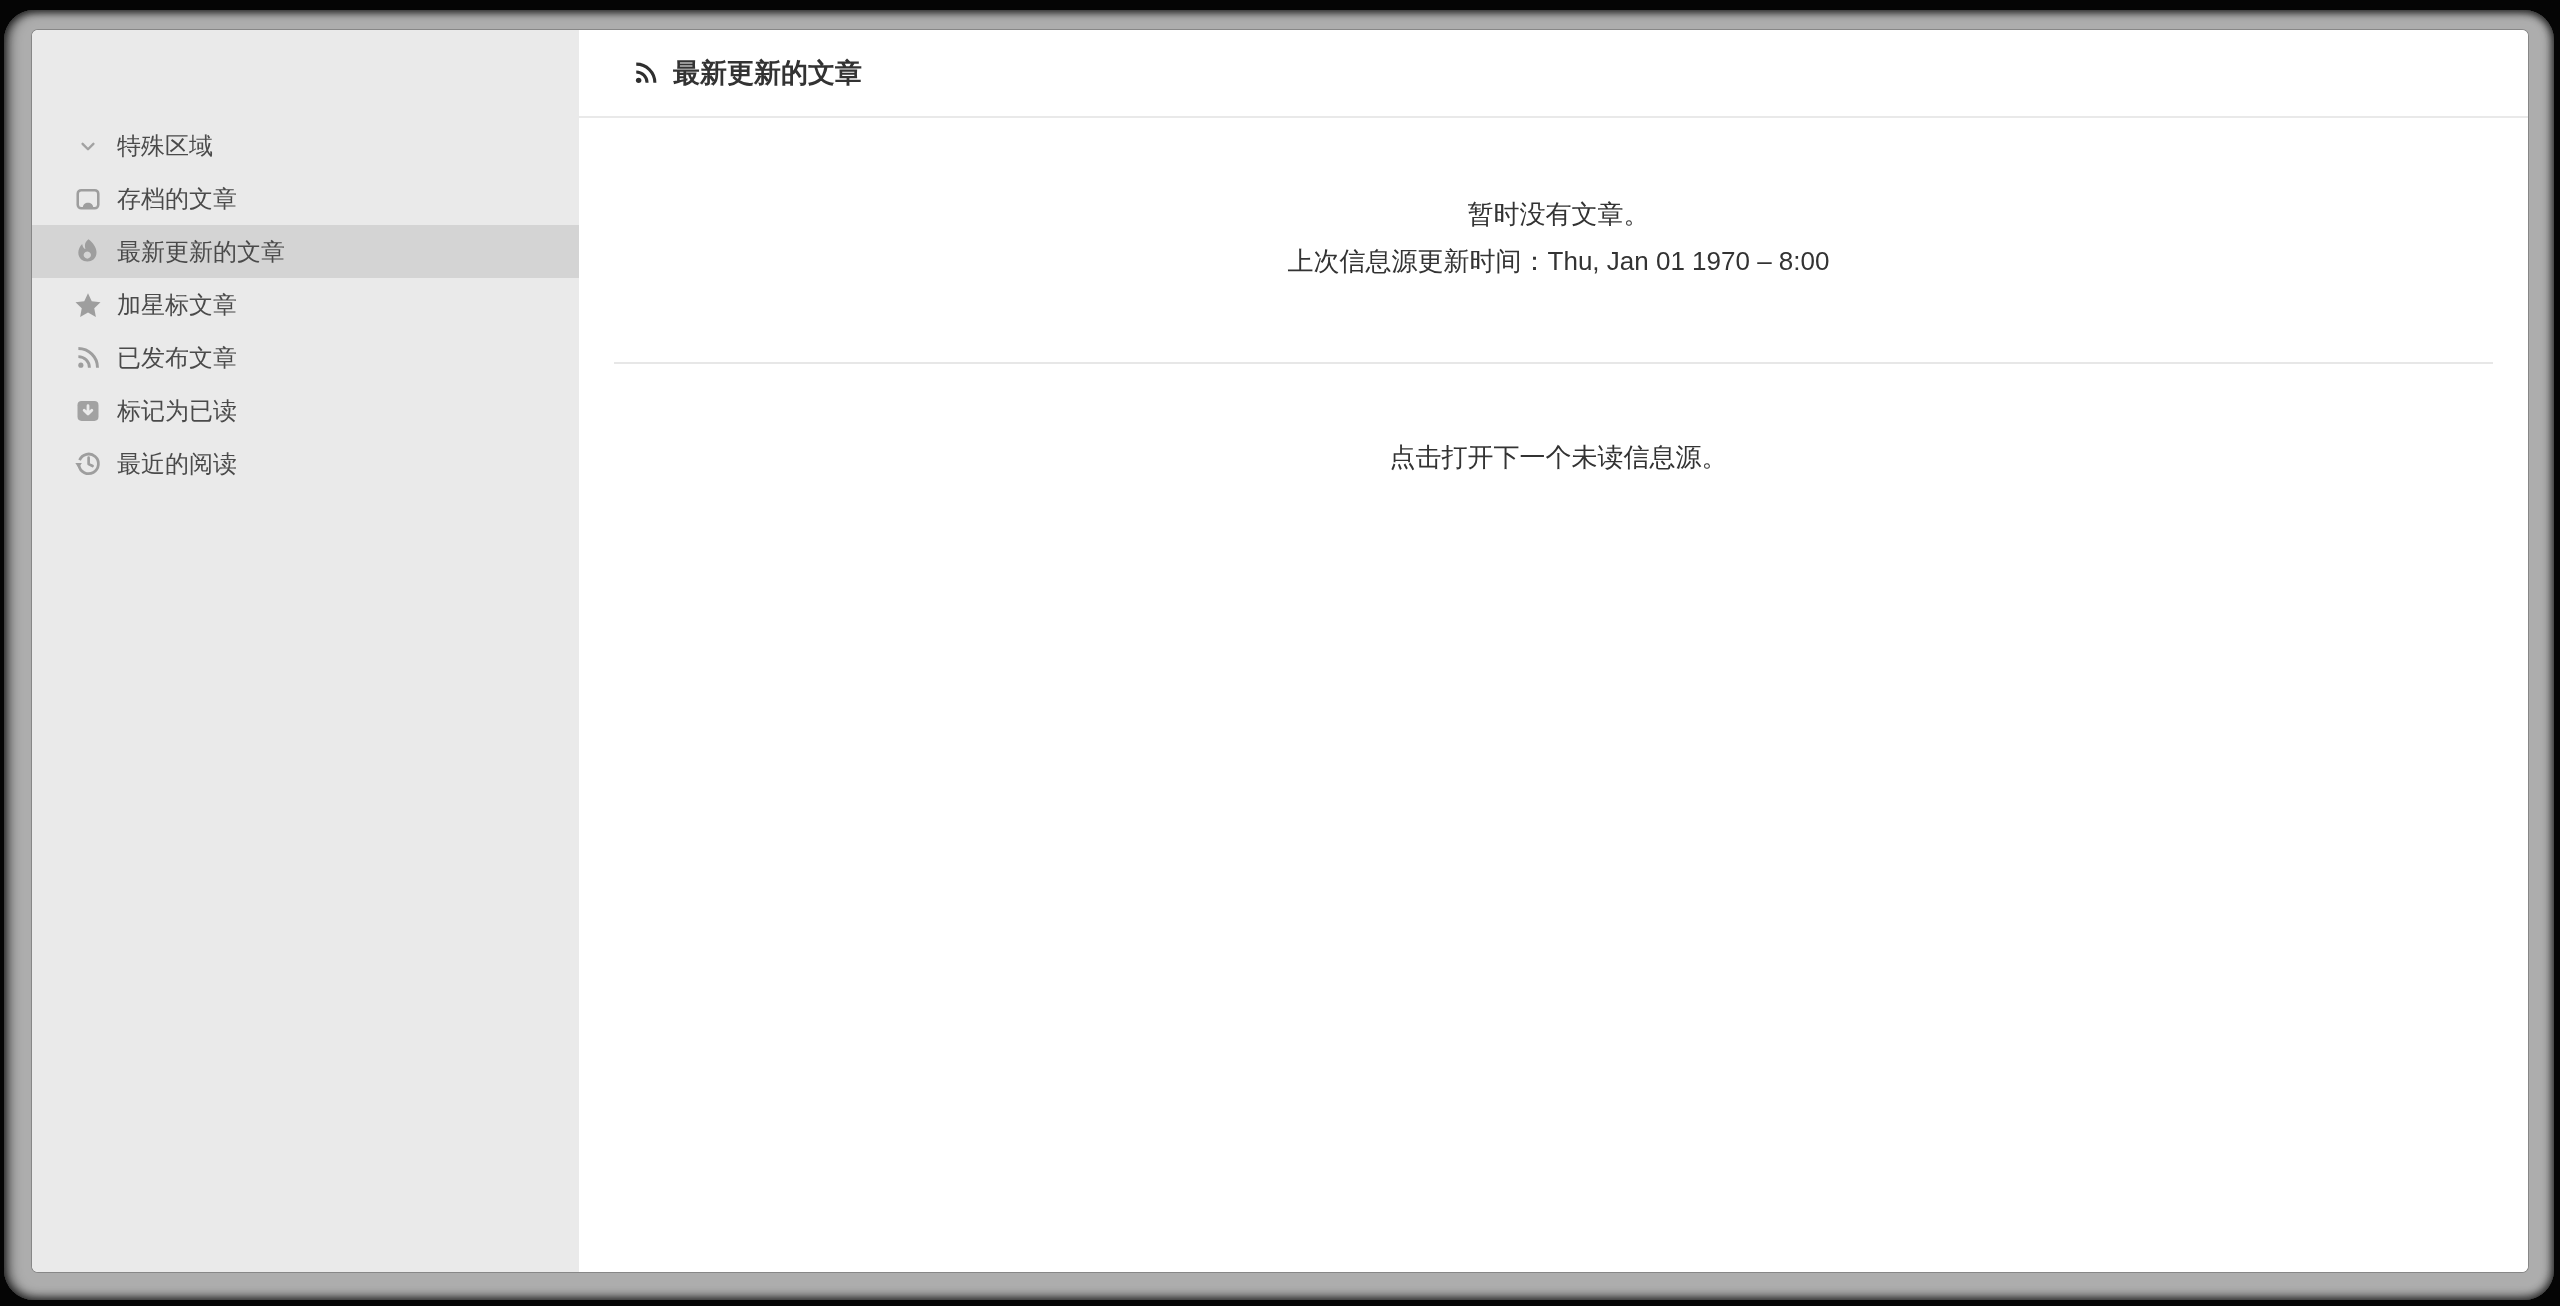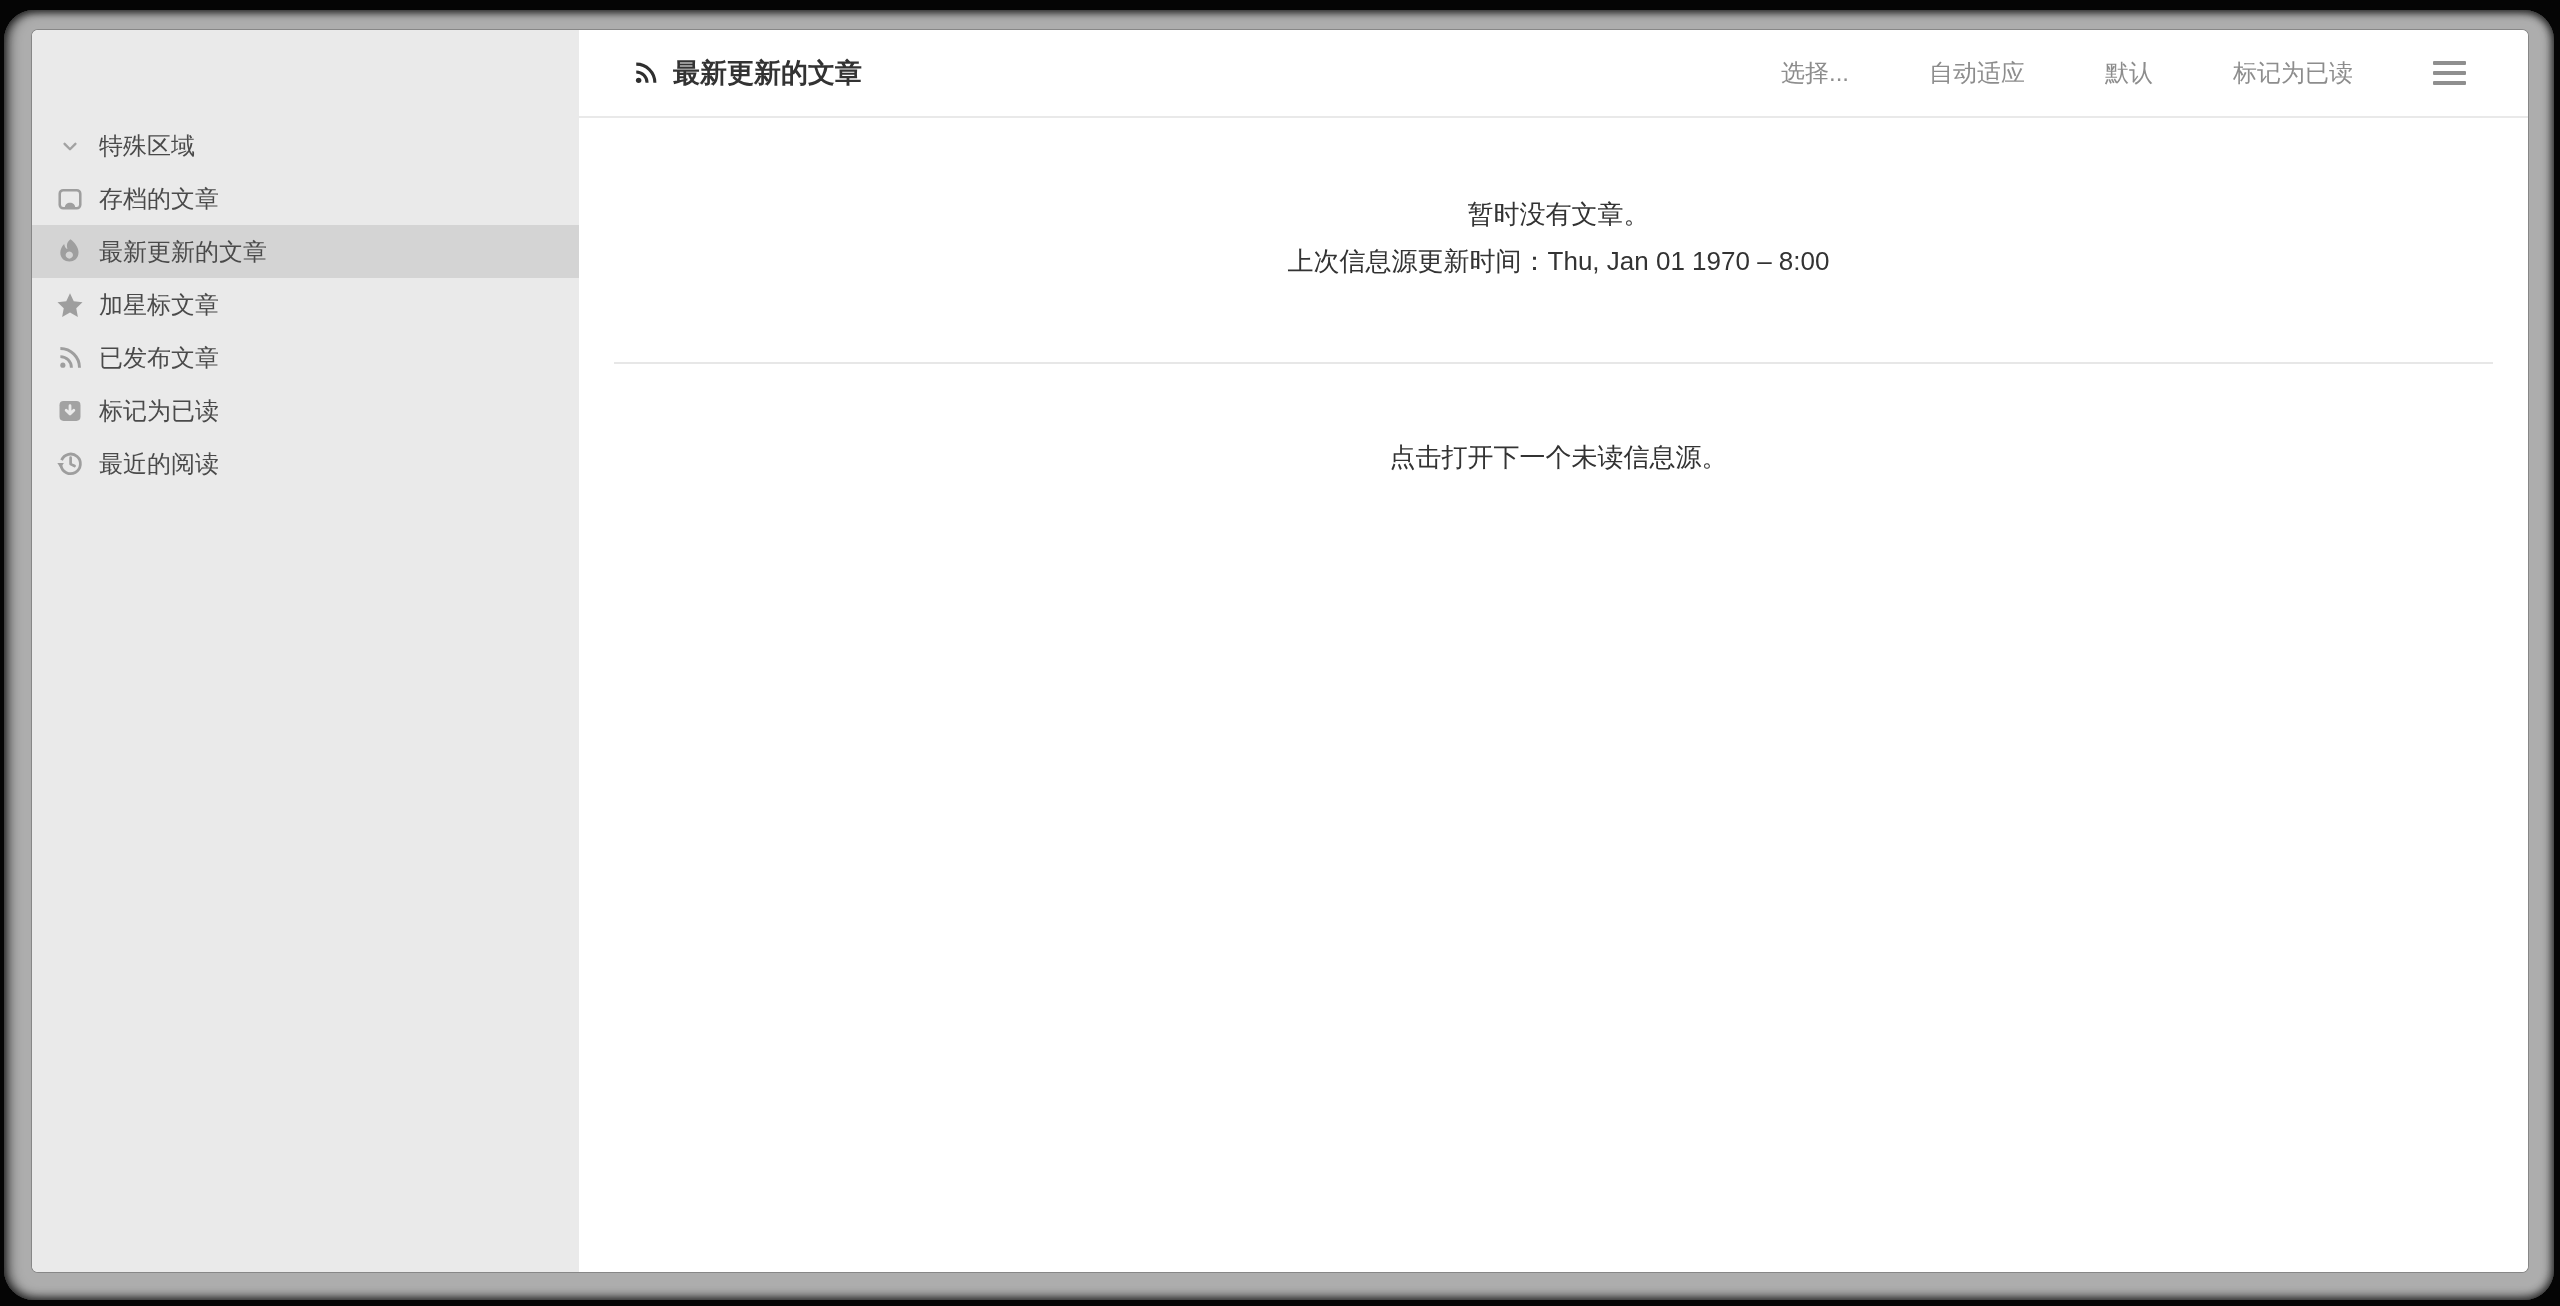--- a/index.html
+++ b/index.html
@@ -11,21 +11,21 @@
     box-shadow: inset 0 3px 7px rgba(0,0,0,.45),
                 inset 6px 0 12px rgba(0,0,0,.50),
                 inset -4px 0 9px rgba(0,0,0,.38),
                 inset 0 -4px 9px rgba(0,0,0,.35);}
   
   .window-content{position:absolute;left:32px;top:30px;right:32px;bottom:34px;
     background:#ffffff;border-radius:6px;box-shadow:0 0 0 1px rgba(0,0,0,.22);
     display:flex;overflow:hidden;}
   
   .sidebar{width:547px;flex:none;background:#eaeaea;padding-top:89px;box-sizing:border-box;}
-  .side-item{height:53px;display:flex;align-items:center;padding:0 16px 0 21px;}
+  .side-item{height:53px;display:flex;align-items:center;padding:0 16px 0 39px;}
   .side-item.selected{background:#d4d4d4;}
   .side-icon{width:34px;height:34px;flex:none;margin-right:12px;
     display:flex;align-items:center;justify-content:center;}
   .side-label{font-size:24px;color:#4a4a4a;white-space:nowrap;}
   
   .main{flex:1;min-width:0;display:flex;flex-direction:column;background:#fff;}
   .main-header{height:88px;flex:none;display:flex;align-items:center;
     padding:0 62px 0 54px;border-bottom:2px solid #e9e9e9;box-sizing:border-box;}
   .header-title-wrap{display:flex;align-items:center;gap:14px;}
   .header-title{font-size:27px;font-weight:bold;color:#333;white-space:nowrap;}
@@ -131,31 +131,20 @@
           <span>
             <svg width="26" height="26" viewBox="0 0 24 24" fill="none">
               <circle cx="5.2" cy="18.8" r="2.5" fill="#2f2f2f"></circle>
               <path d="M3 11 A10 10 0 0 1 13 21" stroke="#2f2f2f" stroke-width="2.8"></path>
               <path d="M3 3.8 A17.2 17.2 0 0 1 20.2 21" stroke="#2f2f2f" stroke-width="2.8"></path>
             </svg>
           </span>
           <span class="header-title">最新更新的文章</span>
         </div>
 
-        <div class="toolbar">
-          <span class="toolbar-item">选择...</span>
-          <span class="toolbar-item">自动适应</span>
-          <span class="toolbar-item">默认</span>
-          <span class="toolbar-item">标记为已读</span>
-          <span class="hamburger">
-            <span></span>
-              <span></span>
-              <span></span>
-          </span>
-        </div>
       </div>
 
       <div class="main-body">
         <p class="msg msg1">暂时没有文章。</p>
         <p class="msg msg2">上次信息源更新时间：Thu, Jan 01 1970 – 8:00</p>
         <div class="divider"></div>
         <p class="msg msg3">点击打开下一个未读信息源。</p>
       </div>
 
     </div>

